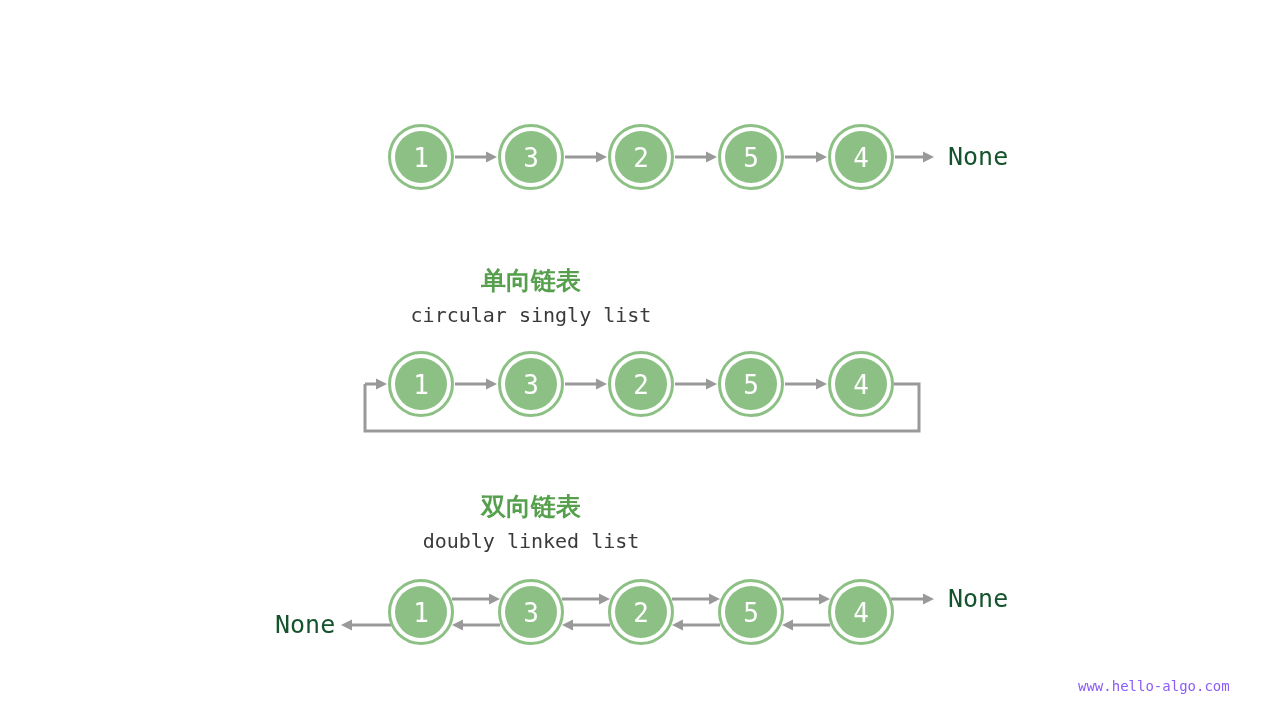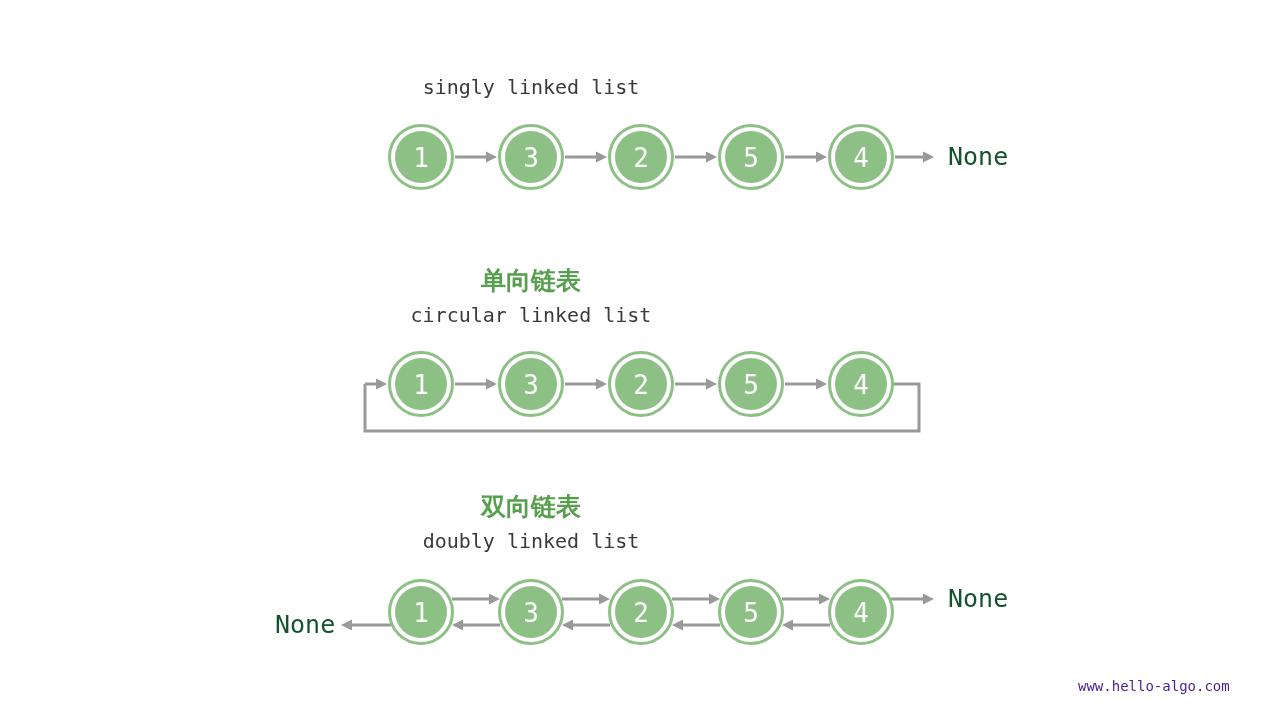--- a/index.html
+++ b/index.html
@@ -32,21 +32,21 @@
   }
   .none-label {
     font-family: "DejaVu Sans Mono", monospace;
     font-size: 25px;
     line-height: 26px;
     color: #14532d;
   }
   .watermark {
     font-family: "DejaVu Sans Mono", monospace;
     font-size: 14px;
-    color: #4c1d95;
+    color: #8b5cf6;
   }
   svg#diagram { position: absolute; left: 0; top: 0; }
 </style>
 </head>
 <body>
 
 <div class="canvas">
 
   <svg id="diagram" width="1280" height="720" viewBox="0 0 1280 720">
       <line x1="455" y1="157" x2="488" y2="157" stroke="#999999" stroke-width="3"></line>
@@ -130,24 +130,23 @@
       <circle cx="641" cy="612" r="26" fill="#8CC084"></circle>
       <text x="641" y="613" fill="#FFFFFF" text-anchor="middle" dominant-baseline="central" font-family="&quot;DejaVu Sans Mono&quot;, monospace" font-size="26">2</text>
       <circle cx="751" cy="612" r="31.5" fill="#FFFFFF" stroke="#8CC084" stroke-width="3"></circle>
       <circle cx="751" cy="612" r="26" fill="#8CC084"></circle>
       <text x="751" y="613" fill="#FFFFFF" text-anchor="middle" dominant-baseline="central" font-family="&quot;DejaVu Sans Mono&quot;, monospace" font-size="26">5</text>
       <circle cx="861" cy="612" r="31.5" fill="#FFFFFF" stroke="#8CC084" stroke-width="3"></circle>
       <circle cx="861" cy="612" r="26" fill="#8CC084"></circle>
       <text x="861" y="613" fill="#FFFFFF" text-anchor="middle" dominant-baseline="central" font-family="&quot;DejaVu Sans Mono&quot;, monospace" font-size="26">4</text>
     </svg>
 
-  <div class="abs section-subtitle" style="top:75px">singly linked list</div>
 
   <div class="abs section-title" style="top:267px">单向链表</div>
-  <div class="abs section-subtitle" style="top:303px">circular linked list</div>
+  <div class="abs section-subtitle" style="top:303px">circular singly list</div>
 
   <div class="abs section-subtitle" style="top:529px">doubly linked list</div>
   <div class="abs section-title" style="top:493px">双向链表</div>
 
   <span class="abs none-label" style="left:948px; top:144px">None</span>
 
   <span class="abs none-label" style="left:275px; top:612px">None</span>
   <span class="abs none-label" style="left:948px; top:586px">None</span>
 
   <span class="abs watermark" style="left:1078px; top:678px">www.hello-algo.com</span>

